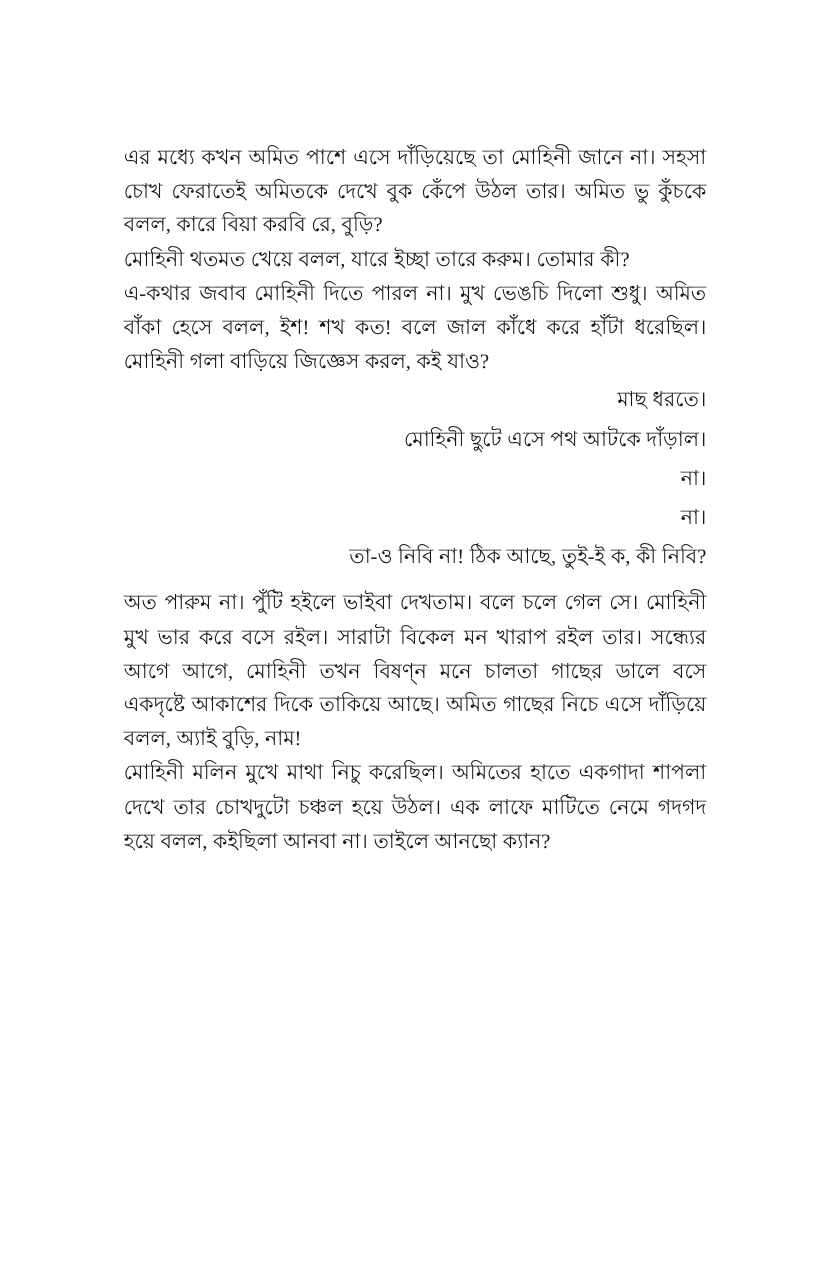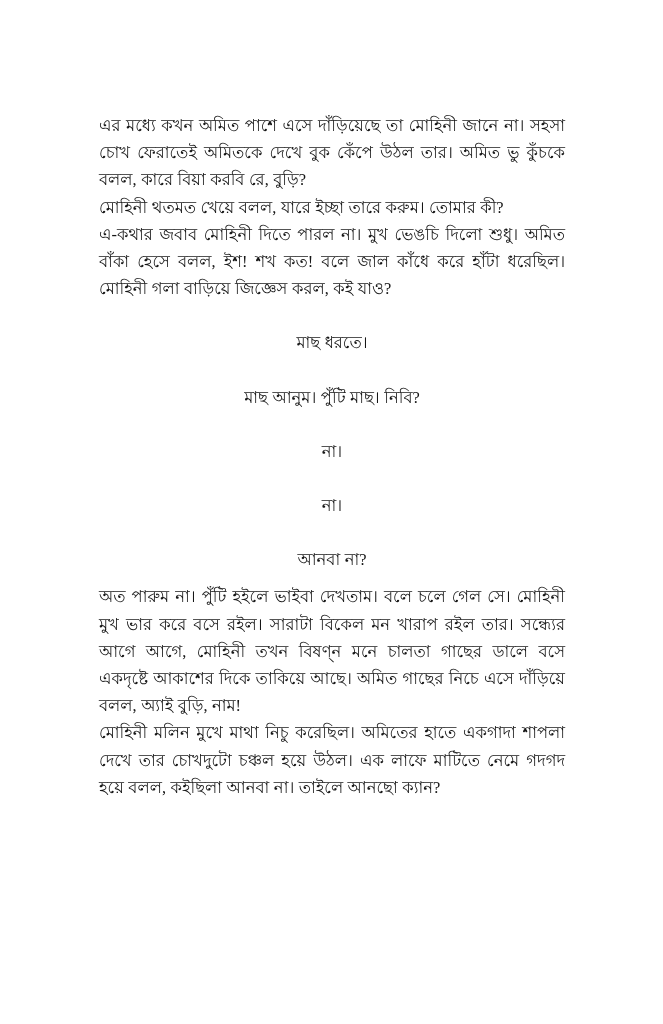--- a/index.html
+++ b/index.html
@@ -37,23 +37,23 @@
   }
   
   .para.prose {
     text-align: justify;
   }
   .para.prose:last-line {
     text-align: left;
   }
   
   .para.dialogue {
-    text-align: center;
+    text-align: right;
     line-height: 27.2px;
-    margin-top: 27px;
+    margin-top: 4px;
   }
   .para.prose + .para.prose {
     margin-top: 0px;
   }
   .para.prose.gap {
     margin-top: 10px;
   }
   .footer {
     position: absolute;
     right: 98px;
@@ -73,24 +73,24 @@
 <body>
 
 <div class="page">
 
   <div class="text-block">
 
   <p class="para prose">এর মধ্যে কখন অমিত পাশে এসে দাঁড়িয়েছে তা মোহিনী জানে না। সহসা চোখ ফেরাতেই অমিতকে দেখে বুক কেঁপে উঠল তার। অমিত ভু কুঁচকে বলল, কারে বিয়া করবি রে, বুড়ি?</p>
       <p class="para prose gap">মোহিনী থতমত খেয়ে বলল, যারে ইচ্ছা তারে করুম। তোমার কী?</p>
       <p class="para prose gap">এ-কথার জবাব মোহিনী দিতে পারল না। মুখ ভেঙচি দিলো শুধু। অমিত বাঁকা হেসে বলল, ইশ! শখ কত! বলে জাল কাঁধে করে হাঁটা ধরেছিল। মোহিনী গলা বাড়িয়ে জিজ্ঞেস করল, কই যাও?</p>
       <p class="para dialogue">মাছ ধরতে।</p>
-      <p class="para dialogue">মাছ আনুম। পুঁটি মাছ। নিবি?</p>
+      <p class="para dialogue">মোহিনী ছুটে এসে পথ আটকে দাঁড়াল।</p>
       <p class="para dialogue">না।</p>
       <p class="para dialogue">না।</p>
-      <p class="para dialogue">আনবা না?</p>
+      <p class="para dialogue">তা-ও নিবি না! ঠিক আছে, তুই-ই ক, কী নিবি?</p>
       <p class="para prose gap">অত পারুম না। পুঁটি হইলে ভাইবা দেখতাম। বলে চলে গেল সে। মোহিনী মুখ ভার করে বসে রইল। সারাটা বিকেল মন খারাপ রইল তার। সন্ধ্যের আগে আগে, মোহিনী তখন বিষণ্ন মনে চালতা গাছের ডালে বসে একদৃষ্টে আকাশের দিকে তাকিয়ে আছে। অমিত গাছের নিচে এসে দাঁড়িয়ে বলল, অ্যাই বুড়ি, নাম!</p>
       <p class="para prose gap">মোহিনী মলিন মুখে মাথা নিচু করেছিল। অমিতের হাতে একগাদা শাপলা দেখে তার চোখদুটো চঞ্চল হয়ে উঠল। এক লাফে মাটিতে নেমে গদগদ হয়ে বলল, কইছিলা আনবা না। তাইলে আনছো ক্যান?</p>
     </div>
 
   <div class="footer">
     <span>মোহিনী আর নেই</span><span class="sep">●</span><span>১৭</span>
   </div>
 
 </div>
 

